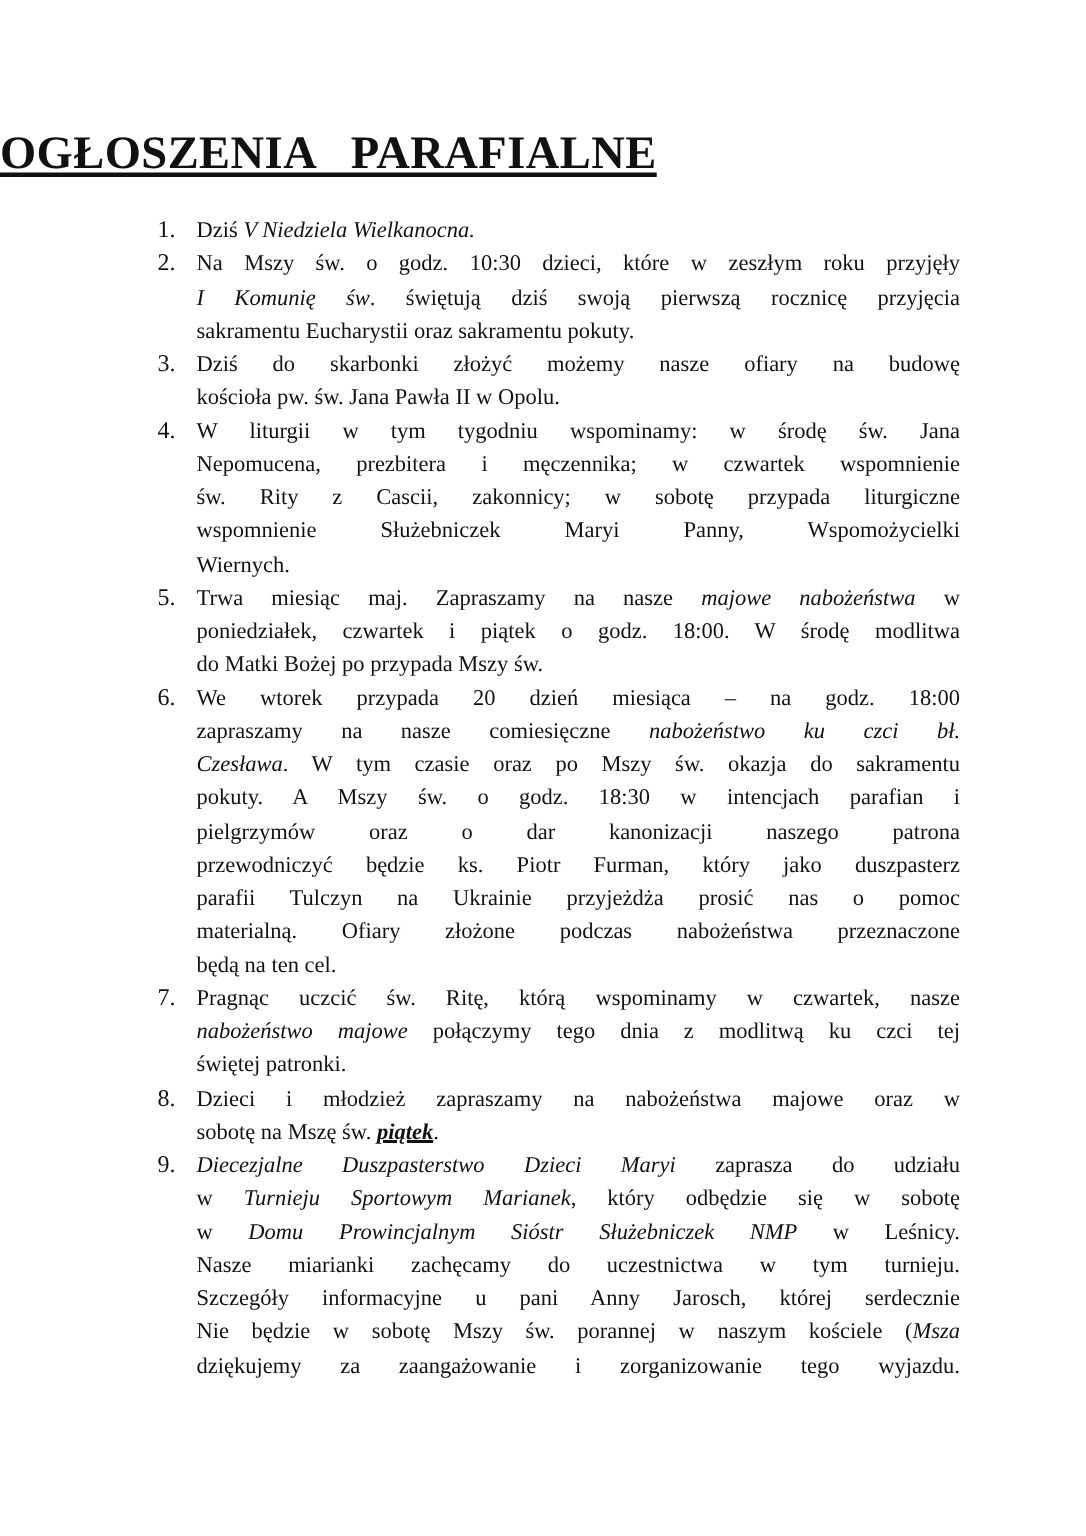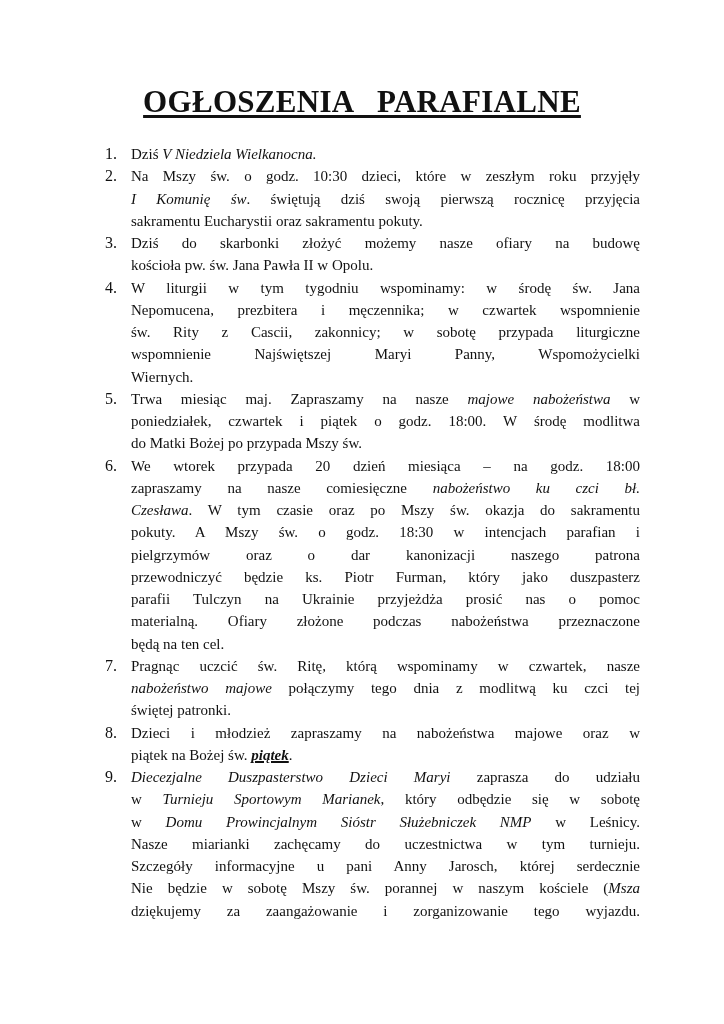--- a/index.html
+++ b/index.html
@@ -1,18 +1,18 @@
 <!DOCTYPE html>
 <html><head>
 <meta charset="utf-8">
 <style>
   html, body { margin: 0; padding: 0; background: #ffffff; }
   body { width: 724px; height: 1024px; position: relative; overflow: hidden;
          font-family: "Liberation Serif", "DejaVu Serif", serif; color: #111111; }
-  .title { position: absolute; left: 0; width: 724px; top: 84px; text-align: center;
+  .title { position: absolute; left: 0; width: 724px; top: 84px; 
            font-weight: bold; font-size: 31px; text-decoration: underline;
            text-decoration-thickness: 2.5px; text-underline-offset: 3px;
            letter-spacing: 0.3px; white-space: pre; }
   .list { position: absolute; left: 105px; top: 143px; width: 535px; }
   .item { position: relative; padding-left: 26px; }
   .num { position: absolute; left: 0; top: 0; font-size: 16px; line-height: 22.26px; }
   .line { display: block; font-size: 15px; line-height: 22.26px; height: 22.26px;
           white-space: nowrap; text-align: justify; text-align-last: justify; width: 509px; }
   .line.last { text-align-last: left; }
   .seg-i { font-style: italic; }
@@ -38,21 +38,21 @@
     <div class="item">
       <span class="num">3.</span>
       <span class="line"><span class="seg-n">Dziś do skarbonki złożyć możemy nasze ofiary na budowę</span></span>
       <span class="line last"><span class="seg-n">kościoła pw. św. Jana Pawła II w Opolu.</span></span>
     </div>
     <div class="item">
       <span class="num">4.</span>
       <span class="line"><span class="seg-n">W liturgii w tym tygodniu wspominamy: w środę św. Jana</span></span>
       <span class="line"><span class="seg-n">Nepomucena, prezbitera i męczennika; w czwartek wspomnienie</span></span>
       <span class="line"><span class="seg-n">św. Rity z Cascii, zakonnicy; w sobotę przypada liturgiczne</span></span>
-      <span class="line"><span class="seg-n">wspomnienie Najświętszej Maryi Panny, Wspomożycielki</span></span>
+      <span class="line"><span class="seg-n">wspomnienie Służebniczek Maryi Panny, Wspomożycielki</span></span>
       <span class="line last"><span class="seg-n">Wiernych.</span></span>
     </div>
     <div class="item">
       <span class="num">5.</span>
       <span class="line"><span class="seg-n">Trwa miesiąc maj. Zapraszamy na nasze </span><span class="seg-bi">majowe nabożeństwa</span><span class="seg-n"> w</span></span>
       <span class="line"><span class="seg-n">poniedziałek, czwartek i piątek o godz. 18:00. W środę modlitwa</span></span>
       <span class="line last"><span class="seg-n">do Matki Bożej po przypada Mszy św.</span></span>
     </div>
     <div class="item">
       <span class="num">6.</span>
@@ -68,21 +68,21 @@
     </div>
     <div class="item">
       <span class="num">7.</span>
       <span class="line"><span class="seg-n">Pragnąc uczcić św. Ritę, którą wspominamy w czwartek, nasze</span></span>
       <span class="line"><span class="seg-i">nabożeństwo majowe</span><span class="seg-n"> połączymy tego dnia z modlitwą ku czci tej</span></span>
       <span class="line last"><span class="seg-n">świętej patronki.</span></span>
     </div>
     <div class="item">
       <span class="num">8.</span>
       <span class="line"><span class="seg-n">Dzieci i młodzież zapraszamy na nabożeństwa majowe oraz w</span></span>
-      <span class="line last"><span class="seg-n">piątek na Bożej św. </span><span class="seg-biu">piątek</span><span class="seg-n">.</span></span>
+      <span class="line last"><span class="seg-n">sobotę na Mszę św. </span><span class="seg-biu">piątek</span><span class="seg-n">.</span></span>
     </div>
     <div class="item">
       <span class="num">9.</span>
       <span class="line"><span class="seg-i">Diecezjalne Duszpasterstwo Dzieci Maryi</span><span class="seg-n"> zaprasza do udziału</span></span>
       <span class="line"><span class="seg-n">w </span><span class="seg-i">Turnieju Sportowym Marianek</span><span class="seg-n">, który odbędzie się w sobotę</span></span>
       <span class="line"><span class="seg-n">w </span><span class="seg-i">Domu Prowincjalnym Sióstr Służebniczek NMP</span><span class="seg-n"> w Leśnicy.</span></span>
       <span class="line"><span class="seg-n">Nasze miarianki zachęcamy do uczestnictwa w tym turnieju.</span></span>
       <span class="line"><span class="seg-n">Szczegóły informacyjne u pani Anny Jarosch, której serdecznie</span></span>
       <span class="line"><span class="seg-n">Nie będzie w sobotę Mszy św. porannej w naszym kościele (</span><span class="seg-i">Msza</span></span>
       <span class="line"><span class="seg-n">dziękujemy za zaangażowanie i zorganizowanie tego wyjazdu.</span></span>

